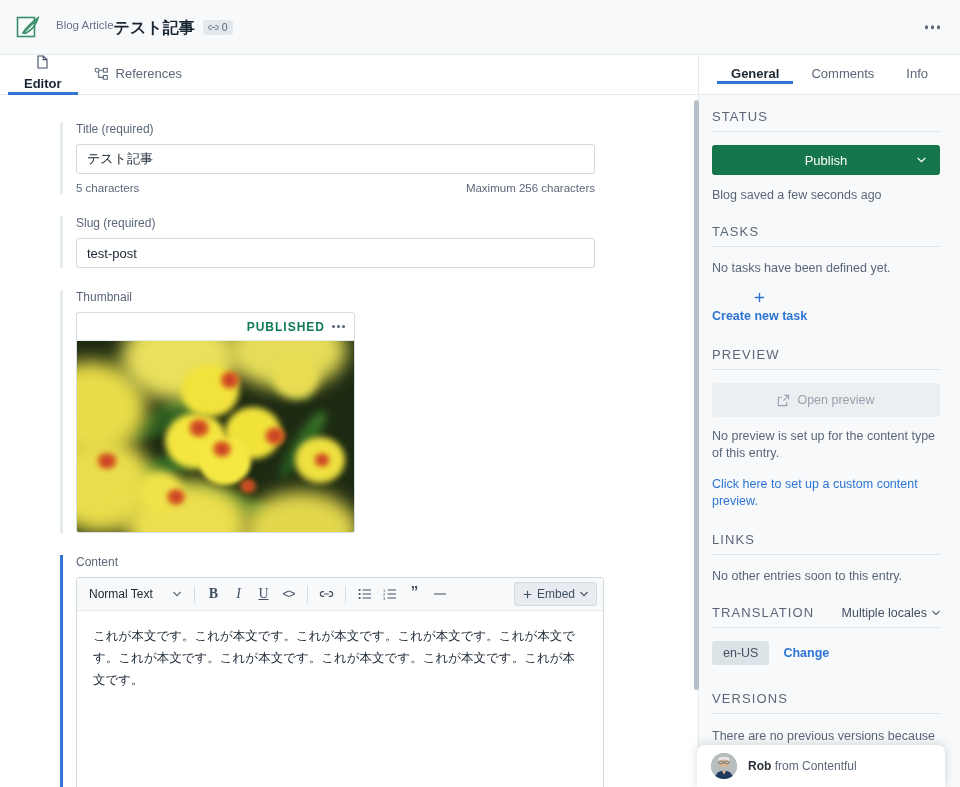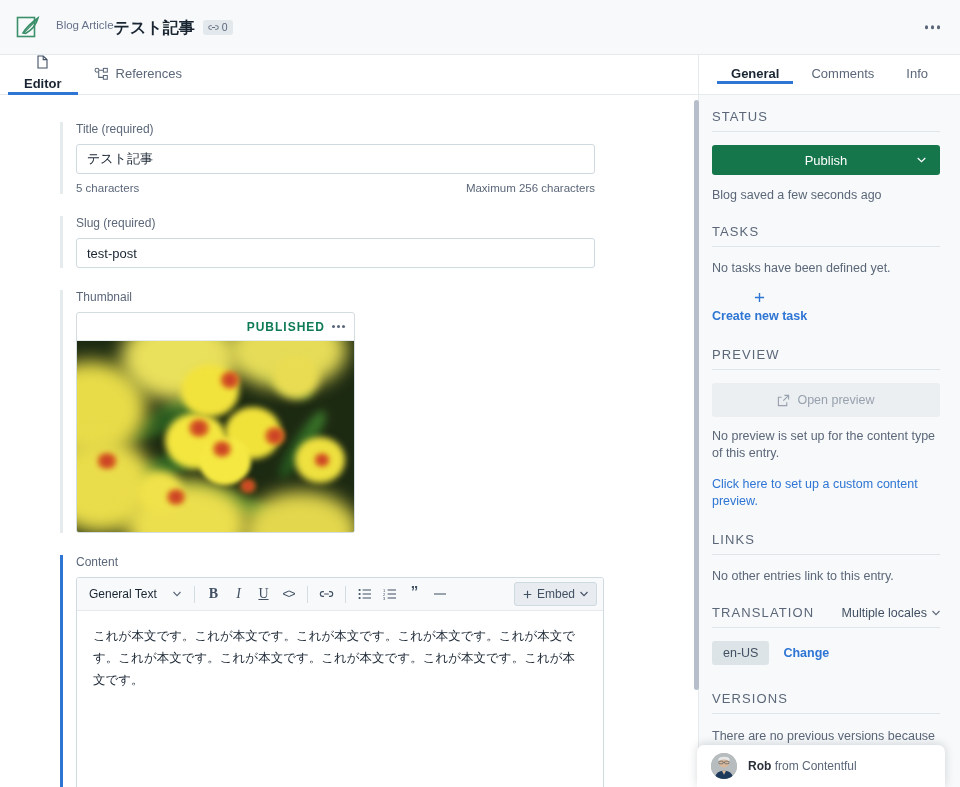--- a/index.html
+++ b/index.html
@@ -527,21 +527,21 @@
             <div class="core" style="left:236px;top:112px;width:18px;height:14px;"></div>
           </div>
         </div>
       </div>
 
       <div class="field focused">
         <div class="flabel">Content</div>
         <div class="rt-wrap">
           <div class="rt-toolbar">
             <div class="rt-select">
-              <span>General Text</span>
+              <span>Normal Text</span>
               <span>
                 <svg width="8" height="6" viewBox="0 0 8 6">
                     <path d="M0.5 1L4 4.6L7.5 1" fill="none" stroke="#5b6779" stroke-width="1.1"></path>
                   </svg>
               </span>
             </div>
             <div class="tb-sep"></div>
             <div class="tb-btn bold">B</div>
             <div class="tb-btn ital">I</div>
             <div class="tb-btn under">U</div>
@@ -648,21 +648,21 @@
         </span>
         <span>Open preview</span>
       </div>
       <div class="muted tight">No preview is set up for the content type of this entry.</div>
       <div class="link-blue" style="margin-bottom:22px;">Click here to set up a custom content preview.</div>
 
       
       <div class="sec-head">
         <span class="sec-title">LINKS</span>
       </div>
-      <div class="muted">No other entries link to this entry.</div>
+      <div class="muted">No other entries soon to this entry.</div>
 
       
       <div class="sec-head">
         <span class="sec-title">TRANSLATION</span>
         <span class="sec-aside">
           <span>Multiple locales</span>
           <span>
             <svg width="8" height="6" viewBox="0 0 8 6">
                 <path d="M0.5 1L4 4.6L7.5 1" fill="none" stroke="#5b6779" stroke-width="1.1"></path>
               </svg>

